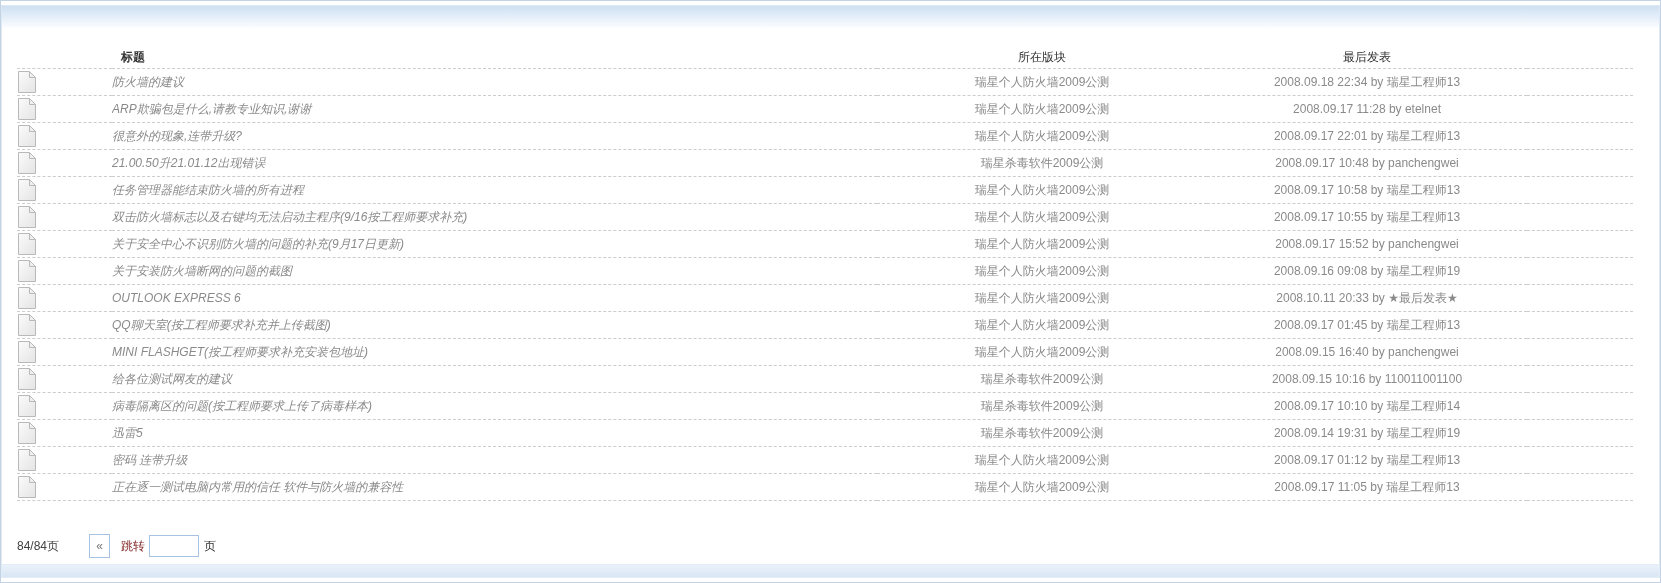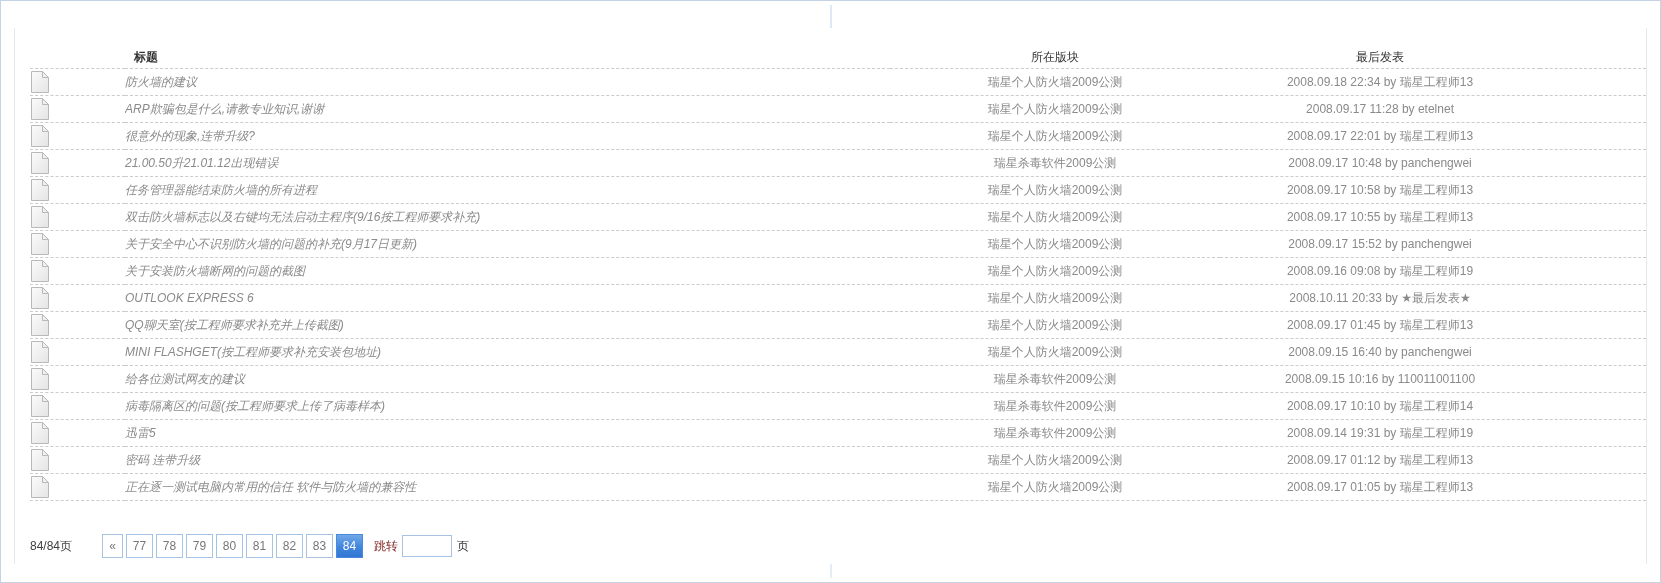--- a/index.html
+++ b/index.html
@@ -7,22 +7,21 @@
     font-family:"Liberation Sans","DejaVu Sans",sans-serif;
     background:#ffffff;
     width:1661px;height:583px;
   }
   .page{
     box-sizing:border-box;
     width:1661px;height:583px;
     border:1px solid #c4d3e3;
     background:#fff;
     display:flex;flex-direction:column;
-    padding:4px 12px;
-    align-items:center;
+    padding:4px 0;
   }
   .top-bar{
     height:22px;flex:0 0 22px;
     background:linear-gradient(to bottom,#cfe0f2 0%,#e2edf8 45%,#fbfdff 100%);
     border:1px solid #dde9f5;border-bottom:none;
   }
   .content{
     flex:1 1 auto;
     border-left:1px solid #e4e9ef;
     border-right:1px solid #e4e9ef;
@@ -548,50 +547,32 @@
                 <path d="M12.5 1.5 V7.5 H18.5 Z" fill="#efefef" stroke="#b9b9b9" stroke-width="1"></path>
               </svg>
             </td>
             <td class="cell-title">
               <a class="title-link">正在逐一测试电脑内常用的信任 软件与防火墙的兼容性</a>
             </td>
             <td class="cell-forum">
               <a class="forum-link">瑞星个人防火墙2009公测</a>
             </td>
             <td class="cell-date">
-              <span>2008.09.17 01:05</span>
+              <span>2008.09.17 11:05</span>
               <span>by</span>
               <a class="author-link">瑞星工程师13</a>
             </td>
             <td></td>
           </tr>
         </tbody>
     </table>
 
     <div class="pager">
       <span class="info">84/84页</span>
       <span class="page-btn prev">«</span>
-      <span style="display:inline-flex;">
-
-          <span class="page-btn">77</span>
-
-          <span class="page-btn">78</span>
-
-          <span class="page-btn">79</span>
-
-          <span class="page-btn">80</span>
-
-          <span class="page-btn">81</span>
-
-          <span class="page-btn">82</span>
-
-          <span class="page-btn">83</span>
-
-          <span class="page-btn active">84</span>
-        </span>
       <span class="jump-label">跳转</span>
       <input class="jump-input" type="text" value="" style="">
       <span class="page-suffix">页</span>
     </div>
   </div>
 
   <div class="bottom-bar"></div>
 </div>
 
 </body></html>

